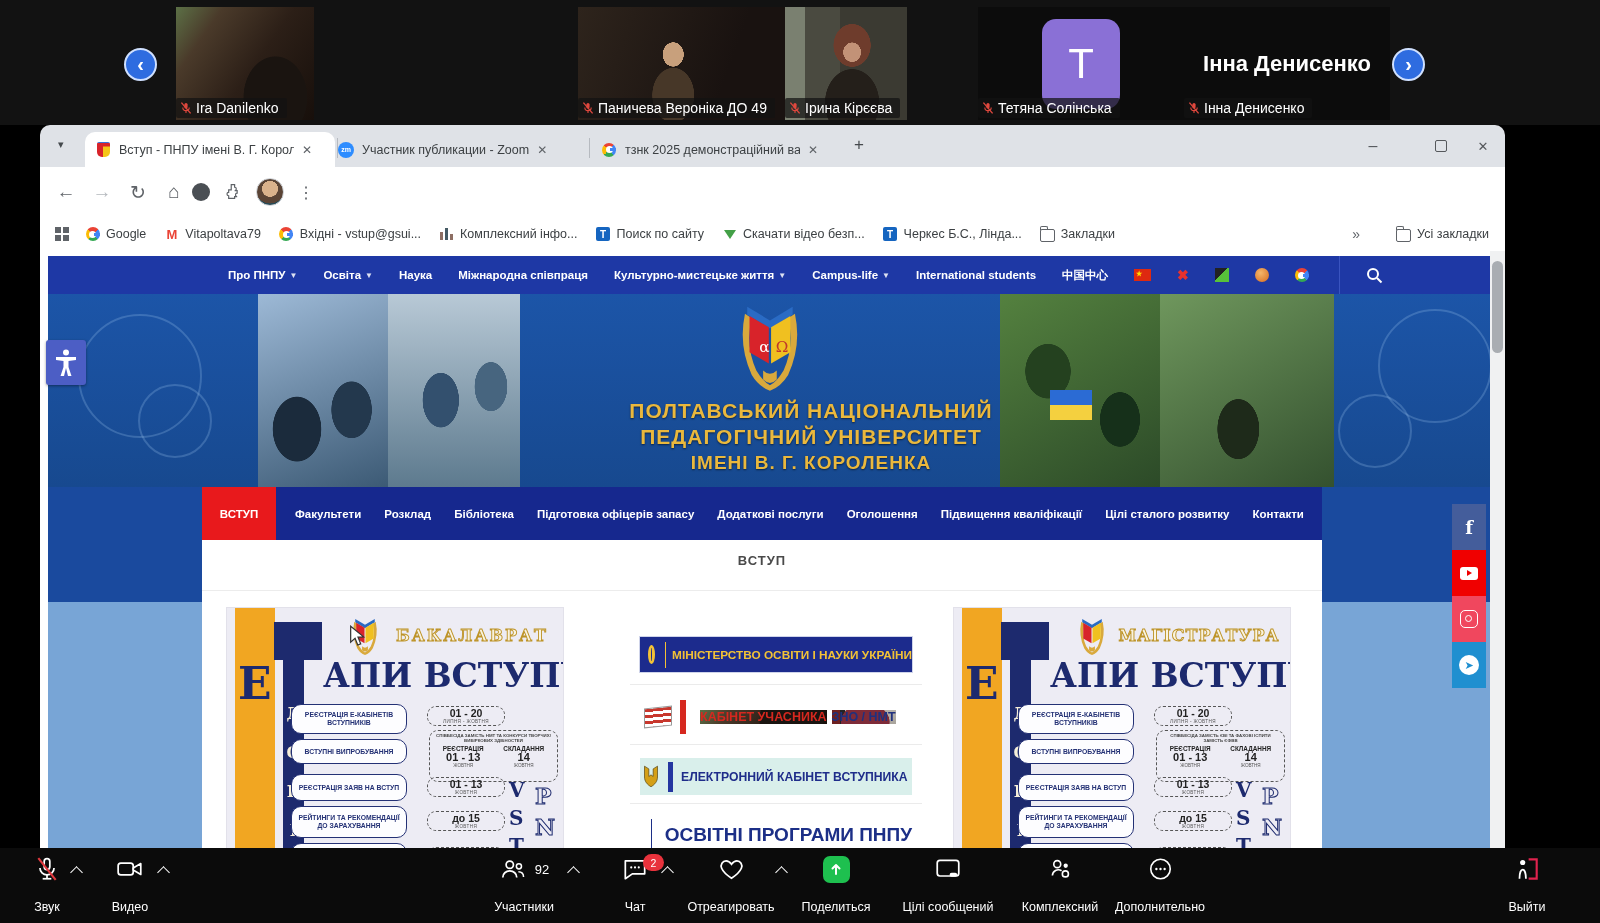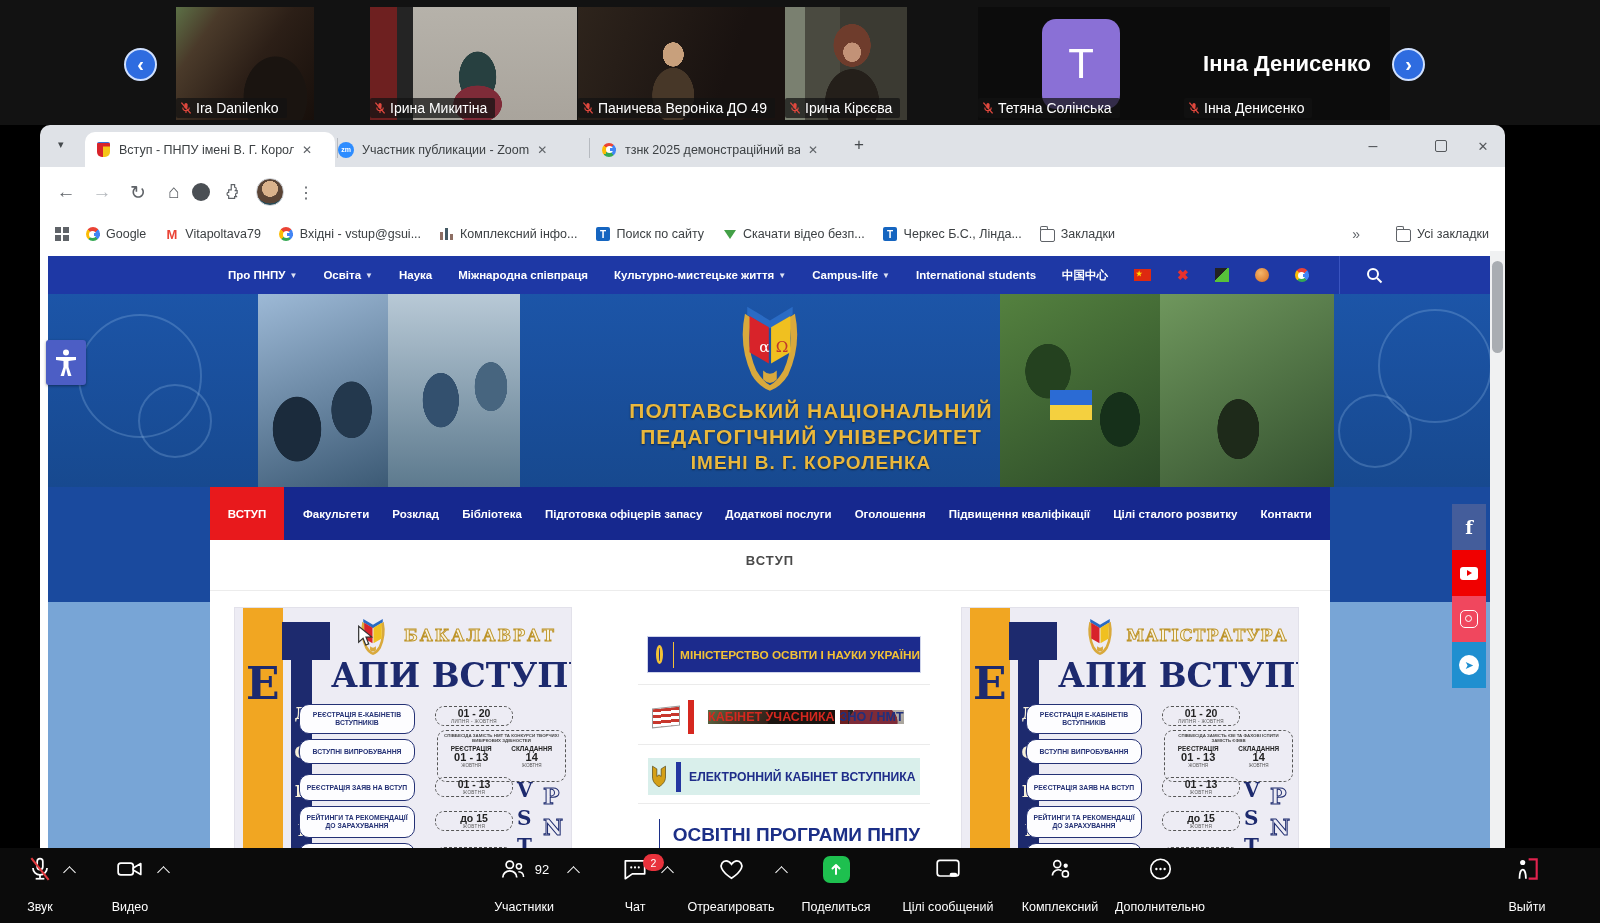--- a/index.html
+++ b/index.html
@@ -91,21 +91,21 @@
   .orn{position:absolute;border:2px solid rgba(160,200,240,.25);border-radius:50%;}
   .crest{position:absolute;left:683px;top:6px;width:80px;height:96px;}
   .bantext{position:absolute;left:443px;top:104px;width:640px;text-align:center;color:#eab83d;font-weight:bold;
            letter-spacing:1px;text-shadow:0 1px 2px rgba(0,0,0,.55);}
   .bantext .l{font-size:21px;line-height:26px;}
   .bantext .l3{font-size:19px;}
   .a11y{position:absolute;left:6px;top:89px;width:40px;height:45px;background:#4c5ec5;border-radius:3px;
         display:flex;align-items:center;justify-content:center;cursor:pointer;box-shadow:0 1px 3px rgba(0,0,0,.4);}
   .pagebg{position:absolute;left:8px;right:15px;top:236px;bottom:0;
           background:linear-gradient(#1a4a9e 0 115px,#78a5d6 115px);}
-  .container{position:absolute;left:170px;top:236px;width:1120px;bottom:-10px;background:#fff;overflow:hidden;}
+  .container{position:absolute;left:162px;top:236px;width:1120px;bottom:-10px;background:#fff;overflow:hidden;}
   .subnav{position:absolute;left:0;top:0;width:100%;height:53px;background:#16288e;display:flex;align-items:center;
           color:#fff;font-size:11.5px;font-weight:bold;justify-content:space-between;padding:0 14px 0 0;box-sizing:border-box;}
   .subnav .item{white-space:nowrap;cursor:pointer;padding:0 4px;}
   .subnav .red{background:#e8191c;height:53px;display:flex;align-items:center;justify-content:center;width:66px;flex:0 0 auto;}
   .pgtitle{position:absolute;left:0;top:66px;width:100%;text-align:center;color:#4a4a4a;font-weight:bold;
            font-size:13px;letter-spacing:1px;}
   .hairline{position:absolute;left:0;top:103px;width:100%;border-top:1px solid #ececec;}
   
   .poster{position:absolute;top:121px;width:336px;height:266px;background:#edecf4;overflow:hidden;box-shadow:0 0 0 1px #e2e1ea;}
   .p-orange{position:absolute;left:8px;top:0;width:40px;height:100%;background:#f1a622;}
@@ -211,28 +211,20 @@
 
     <div class="tile t1" style="left:176px;width:138px;">
       <div class="pill">
         <svg class="minimic" width="12" height="12" viewBox="0 0 12 12">
             <use href="#micmuted12"></use>
           </svg>
         <span>Ira Danilenko</span>
       </div>
     </div>
 
-    <div class="tile t2" style="left:370px;width:207px;">
-      <div class="pill">
-        <svg class="minimic" width="12" height="12" viewBox="0 0 12 12">
-            <use href="#micmuted12"></use>
-          </svg>
-        <span>Ірина Микитіна</span>
-      </div>
-    </div>
 
     <div class="tile t3" style="left:578px;width:207px;">
       <div class="pill">
         <svg class="minimic" width="12" height="12" viewBox="0 0 12 12">
             <use href="#micmuted12"></use>
           </svg>
         <span>Паничева Вероніка ДО 49</span>
       </div>
     </div>
 
@@ -681,21 +673,21 @@
           </div>
         <div class="soc tg">
             <span class="tgico">➤</span>
           </div>
       </div>
     </div>
   </div>
 
   <div class="ztoolbar">
 
-    <div class="zbtn" style="left:4px;width:72px;">
+    <div class="zbtn" style="left:11px;width:72px;">
       <span class="icw">
         <svg width="26" height="26" viewBox="0 0 24 24">
           <rect x="9.4" y="2.5" width="5.2" height="10" rx="2.6" fill="none" stroke="#fff" stroke-width="1.6"></rect>
           <path d="M5.5 11a6.5 6.5 0 0 0 13 0" fill="none" stroke="#fff" stroke-width="1.6"></path>
           <line x1="12" y1="17.5" x2="12" y2="21" stroke="#fff" stroke-width="1.6"></line>
           <line x1="8" y1="21" x2="16" y2="21" stroke="#fff" stroke-width="1.6"></line>
           <line x1="4" y1="2" x2="20" y2="22" stroke="#e0393e" stroke-width="2"></line>
         </svg>
       </span>
       <span class="lbl">Звук</span>

